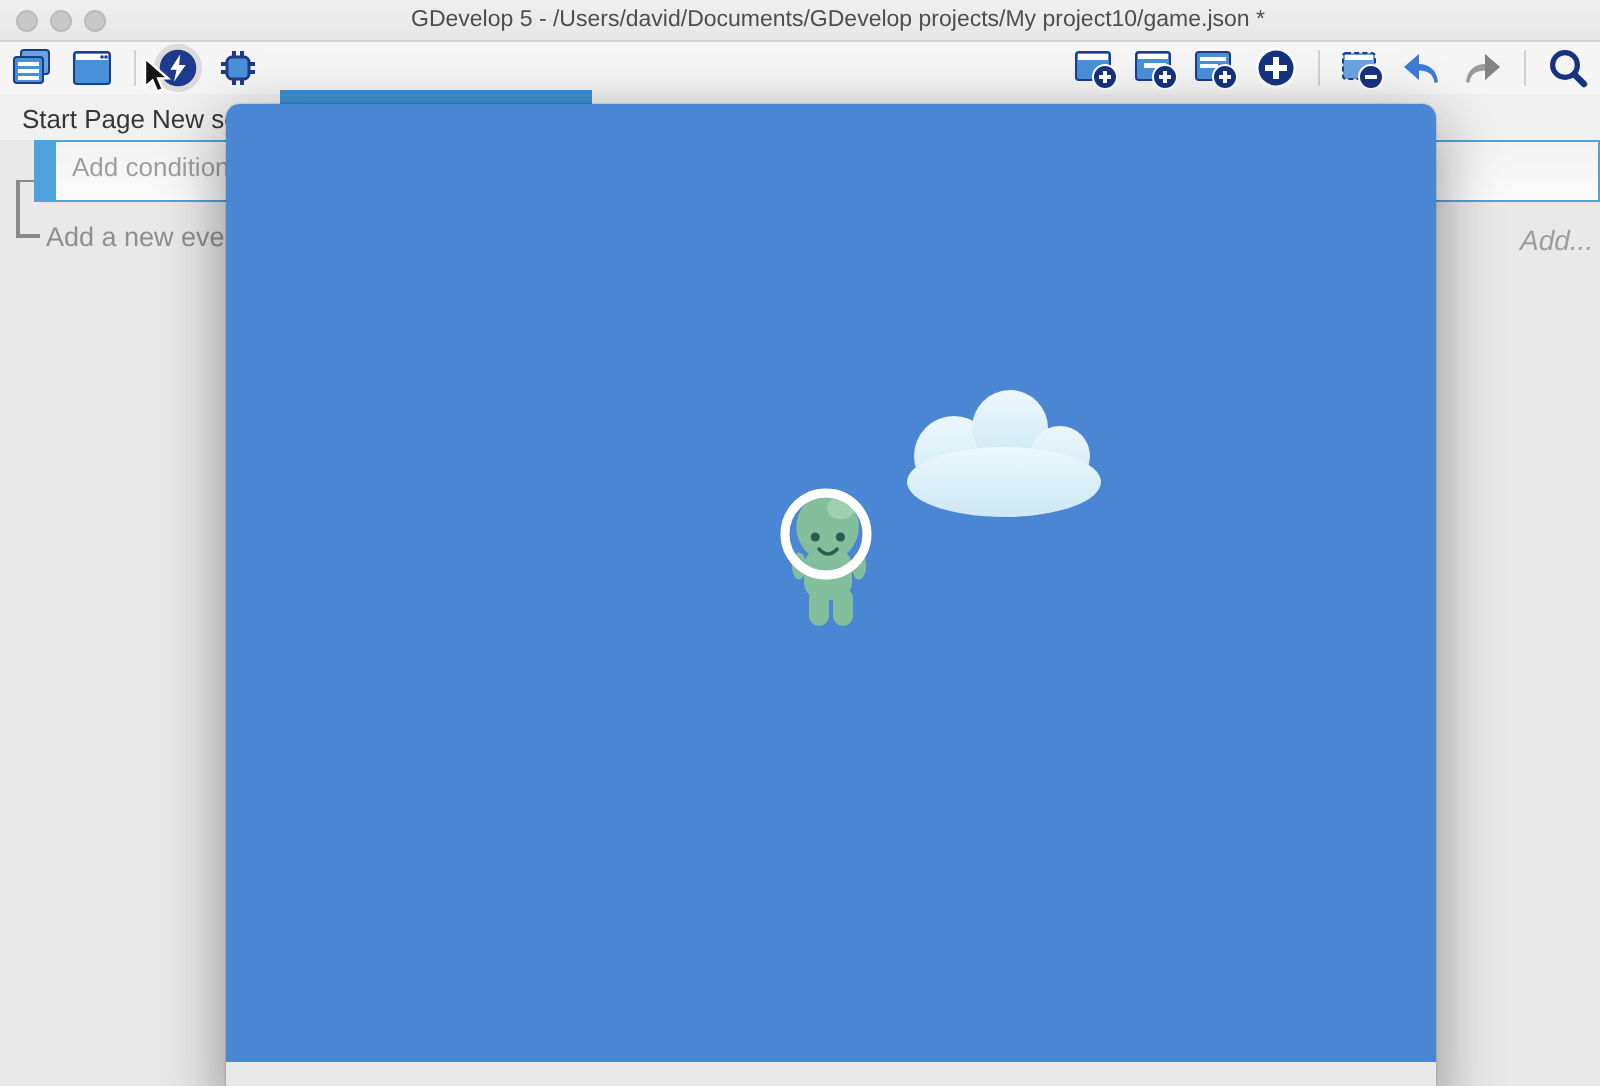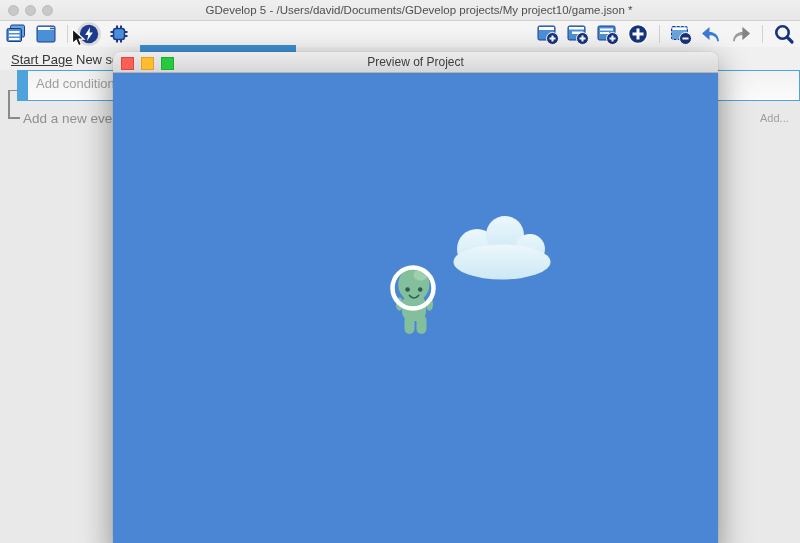--- a/index.html
+++ b/index.html
@@ -23,33 +23,33 @@
   .tb-group{display:flex;align-items:center;gap:6px;}
   .tb-right{margin-left:auto;}
   .tb-btn{width:24px;height:24px;display:flex;align-items:center;justify-content:center;
     position:relative;border-radius:4px;}
   .tb-btn.hovered{background:#dcdbdb;border-radius:50%;}
   .tb-div{width:1px;height:18px;background:#d2d1d1;margin:0 3px;}
   .cursor{position:absolute;left:71px;top:28px;z-index:60;}
   
   .tabbar{position:absolute;left:0;top:47px;width:800px;height:25px;background:#f1f0f0;}
   .tab{position:absolute;top:0;height:25px;line-height:25px;font-size:13px;color:#363636;white-space:nowrap;}
-  .tab1{left:11px;text-decoration:underline;} .tab2{left:76px;}
+  .tab1{left:11px;} .tab2{left:76px;}
   .tab-indicator{position:absolute;left:140px;top:-2px;width:156px;height:7px;background:#3d8fd1;}
   
   .events{position:absolute;left:0;top:70px;width:800px;height:473px;background:#eae9e9;}
   .event-row{position:absolute;left:17px;top:0px;width:783px;height:31px;
     background:linear-gradient(#f3f2f2,#fbfbfb);border:1px solid #4fa3dc;box-sizing:border-box;}
   .event-bar{position:absolute;left:0;top:0;width:10px;height:100%;background:#4fa3dc;}
   .add-condition{position:absolute;left:18px;top:5px;font-size:13px;color:#9e9e9e;text-align:center;}
   .tree-v{position:absolute;left:8px;top:20px;width:1.5px;height:28px;background:#8a8a8a;}
   .tree-h1{position:absolute;left:8px;top:19.5px;width:9px;height:1.5px;background:#8a8a8a;}
   .tree-h2{position:absolute;left:8px;top:47px;width:12px;height:1.5px;background:#8a8a8a;}
   .add-new-event{position:absolute;left:23px;top:41px;font-size:13.5px;color:#8f8f8f;}
-  .add-more{position:absolute;left:760px;top:42px;font-size:11px;color:#9e9e9e;}
+  .add-more{position:absolute;left:760px;top:42px;font-size:14px;color:#9e9e9e;font-style:italic;}
   
   .preview{position:absolute;left:113px;top:52px;width:605px;height:500px;
     border-radius:7px 7px 0 0;box-shadow:0 10px 32px rgba(0,0,0,.42), 0 0 1px rgba(0,0,0,.35);z-index:40;overflow:hidden;}
   .preview-titlebar{position:relative;height:20px;background:linear-gradient(#ececec,#d7d7d7);
     border-bottom:1px solid #b3b3b3;}
   .preview-titlebar .ptitle{position:absolute;left:0;right:0;top:0;height:20px;line-height:20px;
     text-align:center;font-size:12px;color:#3d3d3d;}
   .plights{position:absolute;left:8px;top:4.5px;display:flex;gap:7px;}
   .plights .dot{width:11px;height:11px;}
   .preview-content{position:relative;height:479px;background:#4a86d3;}
@@ -193,28 +193,20 @@
       <span class="add-condition">Add condition</span>
     </div>
     <span class="tree-h1"></span>
     <span class="tree-v"></span>
     <span class="tree-h2"></span>
     <span class="add-new-event">Add a new event</span>
     <span class="add-more">Add...</span>
   </div>
 
   <div class="preview">
-    <div class="preview-titlebar">
-      <div class="plights">
-        <span class="dot red"></span>
-        <span class="dot yellow"></span>
-        <span class="dot green"></span>
-      </div>
-      <div class="ptitle">Preview of Project</div>
-    </div>
     <div class="preview-content">
       <svg class="game-svg" width="605" height="479" viewBox="0 0 605 479">
         <defs>
           <linearGradient id="cloudg" x1="0" y1="0" x2="0" y2="1">
             <stop offset="0" stop-color="#ecf7fc"></stop>
             <stop offset="1" stop-color="#cde8f4"></stop>
           </linearGradient>
         </defs>
 
         <g>

